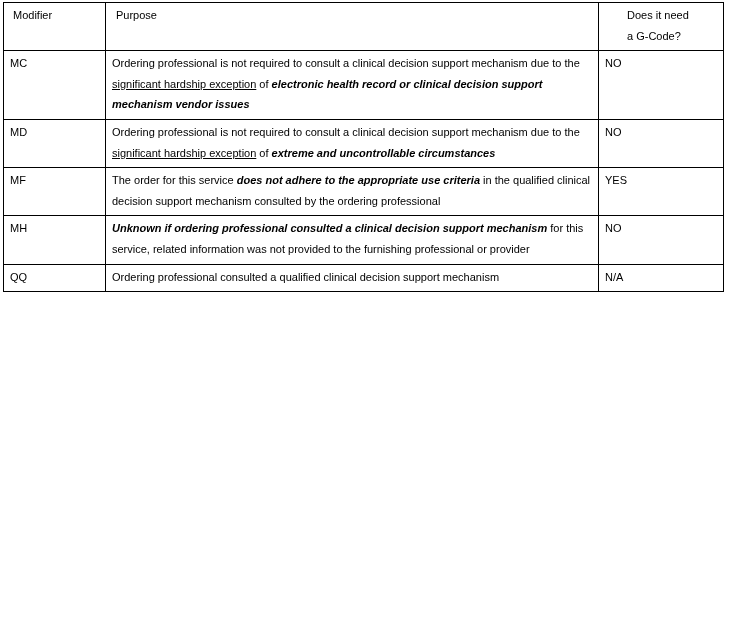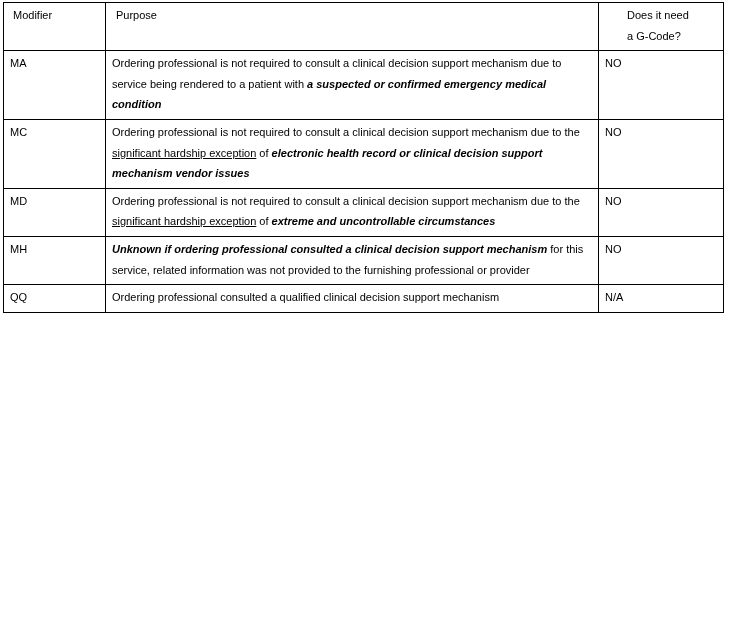--- a/index.html
+++ b/index.html
@@ -94,33 +94,33 @@
         <th class="th-modifier">Modifier</th>
         <th class="th-purpose">Purpose</th>
         <th class="th-gcode">
           <span>Does it need</span><br>
           <span>a G-Code?</span>
         </th>
       </tr>
     </thead>
     <tbody id="table-body">
         <tr>
-          <td class="cell-modifier">MA</td>
-          <td class="cell-purpose"><span class="seg">Ordering professional is not required to consult a clinical decision support mechanism due to service being rendered to a patient with </span><span class="seg bi">a suspected or confirmed emergency medical condition</span></td>
-          <td class="cell-gcode">NO</td>
-        </tr>
-        <tr>
           <td class="cell-modifier">MC</td>
           <td class="cell-purpose"><span class="seg">Ordering professional is not required to consult a clinical decision support mechanism due to the </span><span class="seg ul">significant hardship exception</span><span class="seg"> of </span><span class="seg bi">electronic health record or clinical decision support mechanism vendor issues</span></td>
           <td class="cell-gcode">NO</td>
         </tr>
         <tr>
           <td class="cell-modifier">MD</td>
           <td class="cell-purpose"><span class="seg">Ordering professional is not required to consult a clinical decision support mechanism due to the </span><span class="seg ul">significant hardship exception</span><span class="seg"> of </span><span class="seg bi">extreme and uncontrollable circumstances</span></td>
           <td class="cell-gcode">NO</td>
+        </tr>
+        <tr>
+          <td class="cell-modifier">MF</td>
+          <td class="cell-purpose"><span class="seg">The order for this service </span><span class="seg bi">does not adhere to the appropriate use criteria</span><span class="seg"> in the qualified clinical decision support mechanism consulted by the ordering professional</span></td>
+          <td class="cell-gcode">YES</td>
         </tr>
         <tr>
           <td class="cell-modifier">MH</td>
           <td class="cell-purpose"><span class="seg bi">Unknown if ordering professional consulted a clinical decision support mechanism</span><span class="seg"> for this service, related information was not provided to the furnishing professional or provider</span></td>
           <td class="cell-gcode">NO</td>
         </tr>
         <tr>
           <td class="cell-modifier">QQ</td>
           <td class="cell-purpose"><span class="seg">Ordering professional consulted a qualified clinical decision support mechanism</span></td>
           <td class="cell-gcode">N/A</td>

